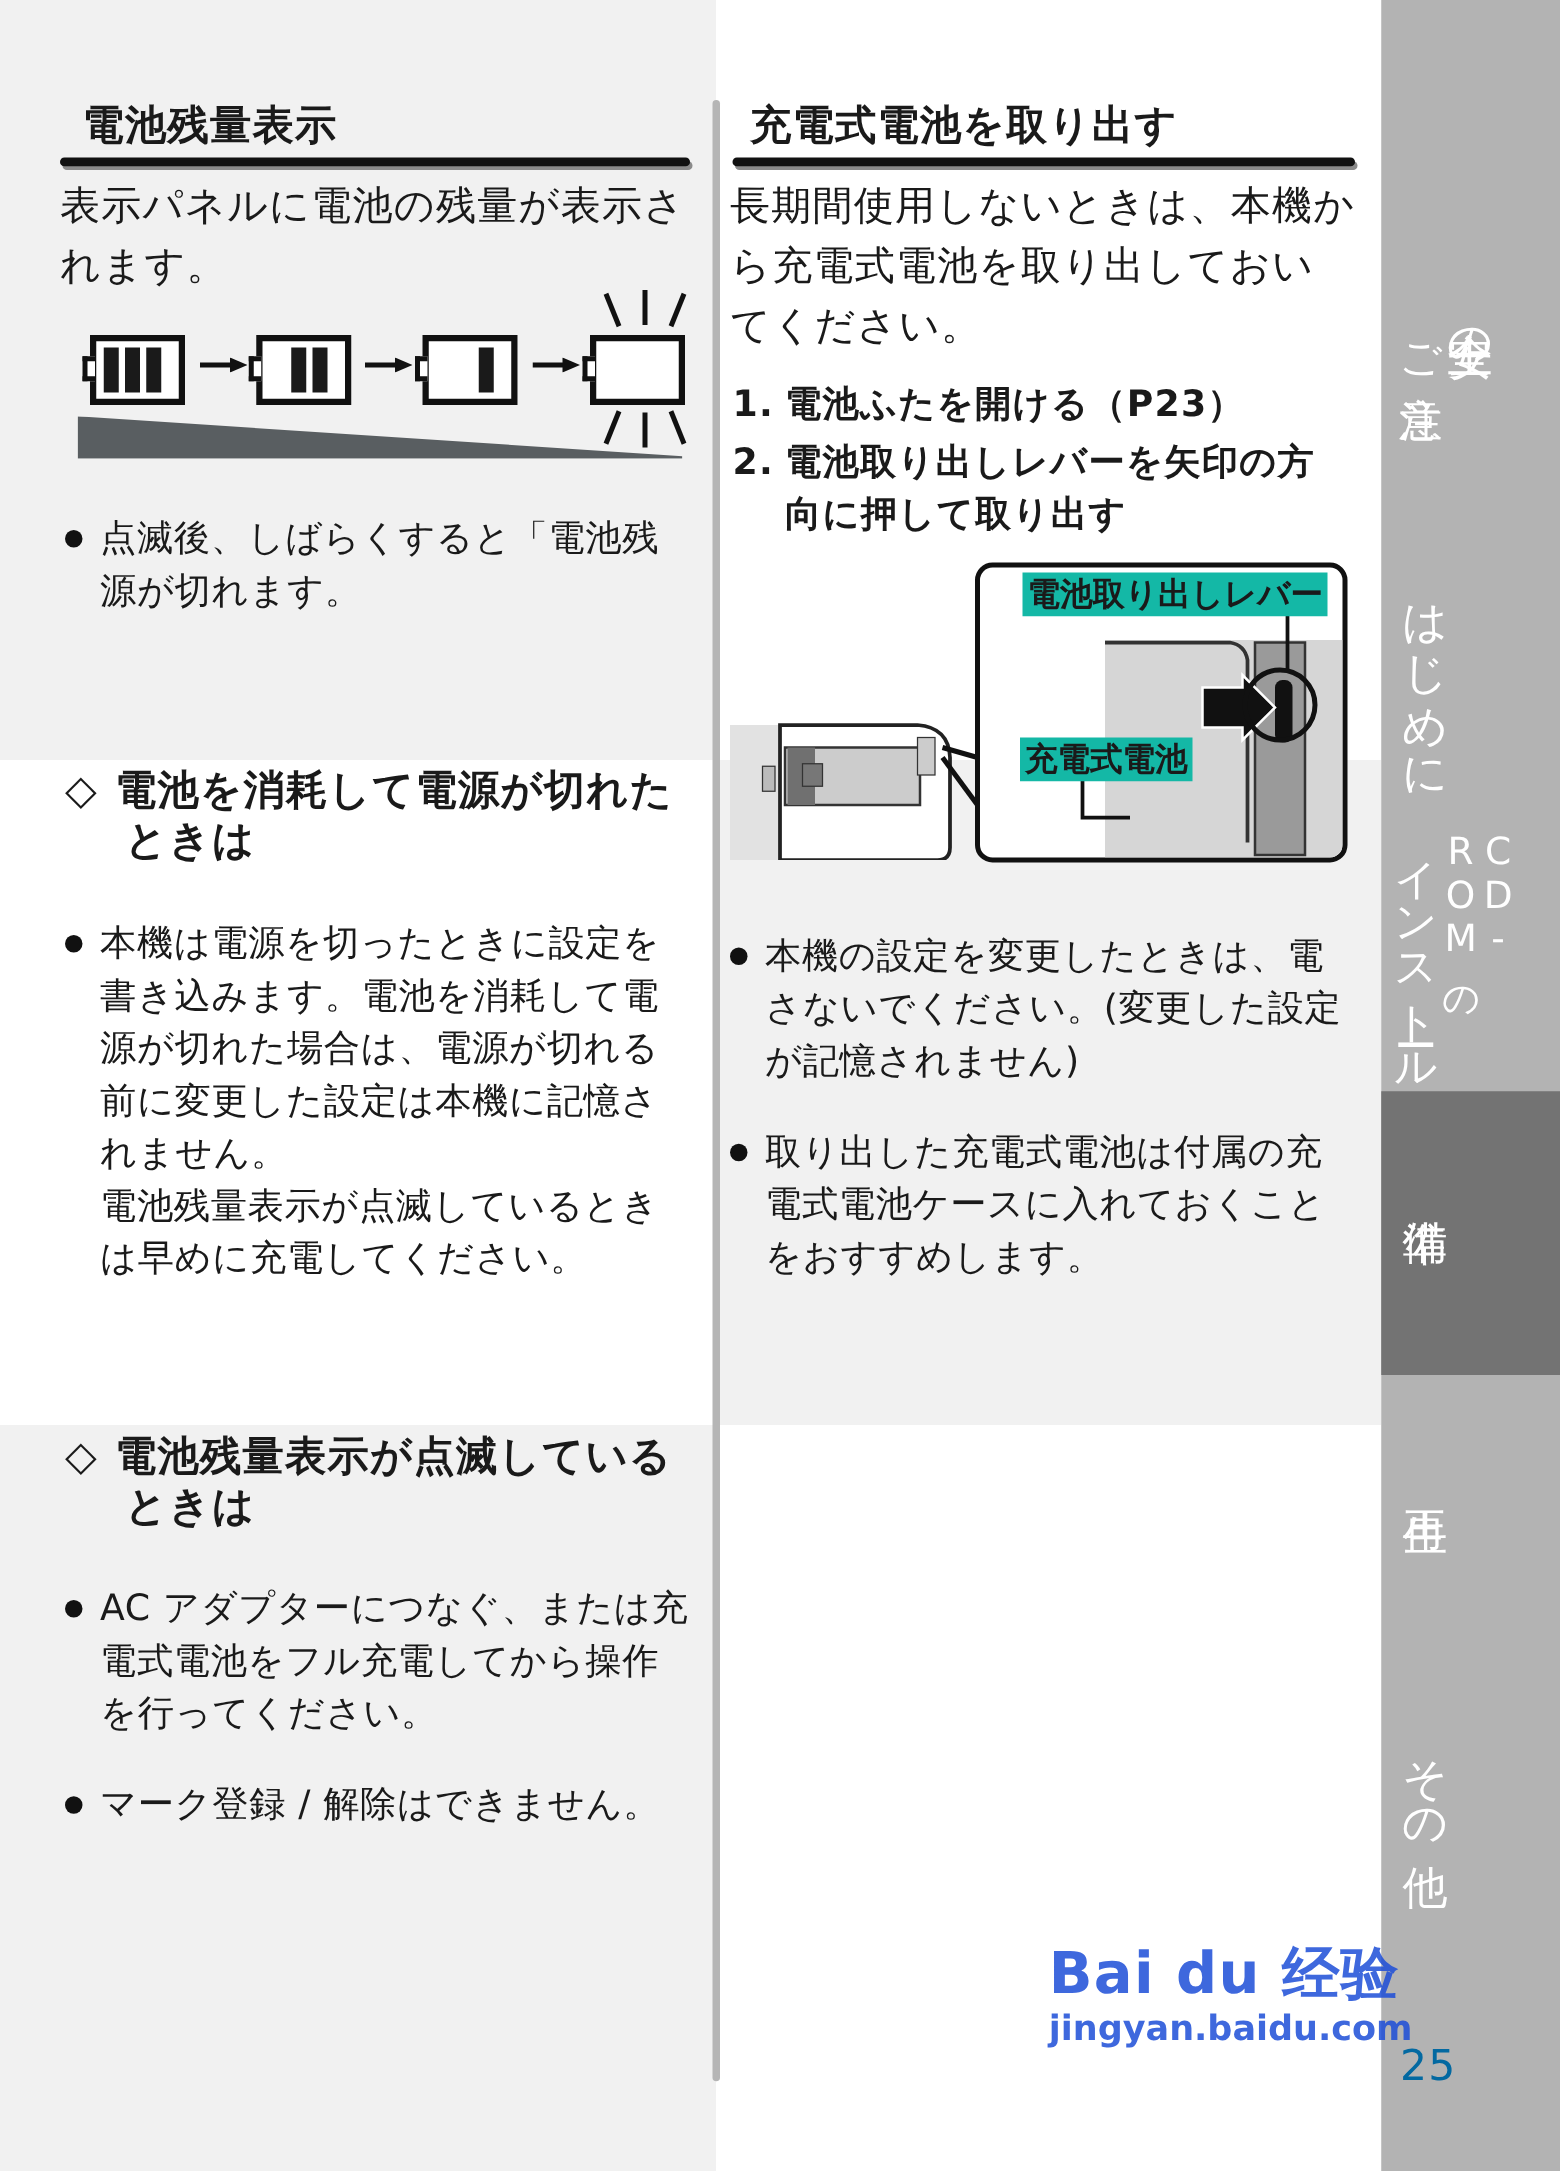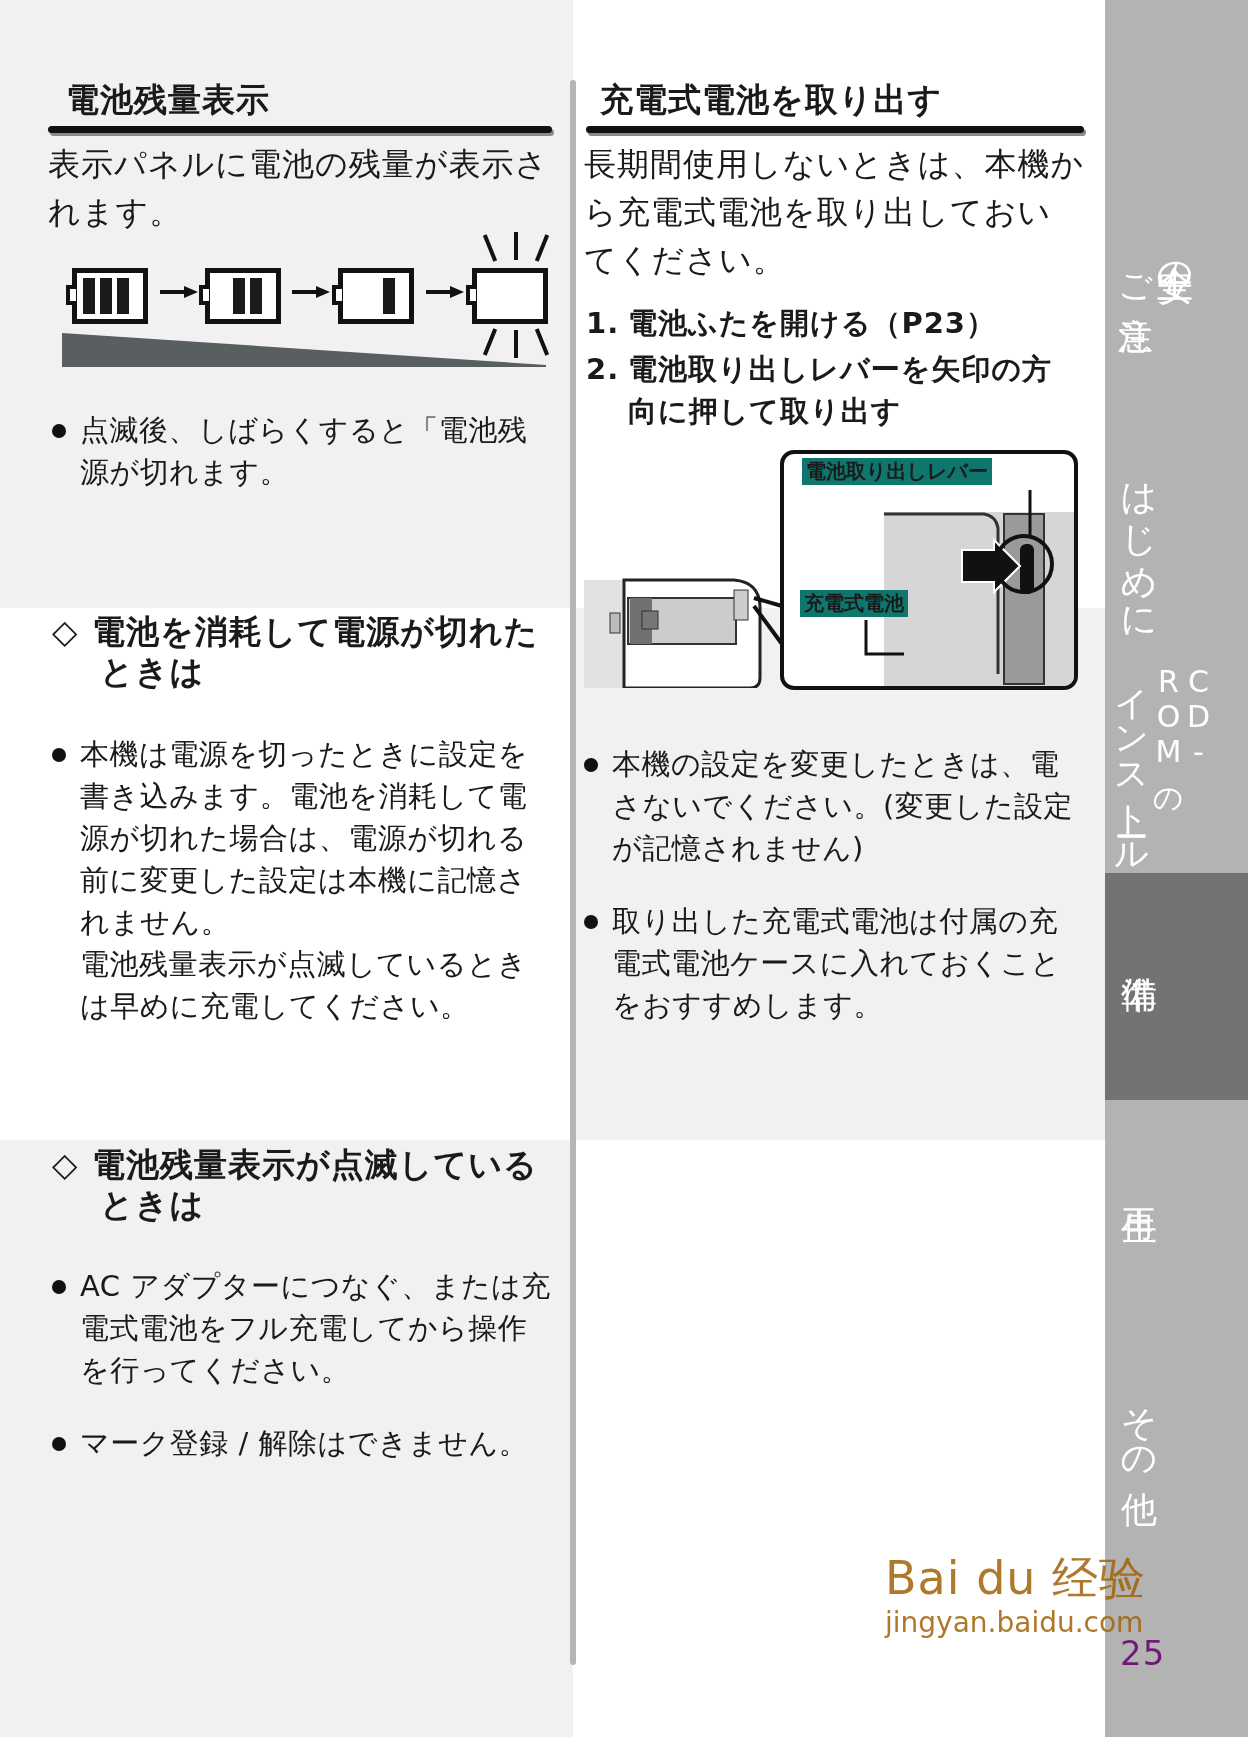--- a/index.html
+++ b/index.html
@@ -26,28 +26,28 @@
   .battery-row { position:absolute; left:68px; top:268px; width:480px; height:60px; }
   .batt { position:absolute; top:0; width:66px; height:46px; border:5px solid #111; background:#fff; }
   .batt::before { content:""; position:absolute; left:-11px; top:12px; width:6px; height:12px; border:4px solid #111; border-right:none; background:#fff; }
   .batt .cell { position:absolute; top:5px; width:12px; height:36px; background:#1a1a1a; }
   .arrow { position:absolute; top:18px; width:38px; height:12px; }
   .flash { position:absolute; width:4px; height:28px; background:#111; }
   .ramp { position:absolute; left:62px; top:333px; width:484px; height:34px; background:#595e61; clip-path:polygon(0 0, 100% 94%, 100% 100%, 0 100%); }
 
   .figure { position:absolute; left:584px; top:448px; width:500px; height:240px; }
   .callout { position:absolute; left:196px; top:2px; width:290px; height:232px; border:4px solid #111; border-radius:14px; background:#fff; overflow:hidden; }
-  .callout .lbl { position:absolute; font-weight:bold; font-size:20px; background:#0f766e; padding:0 4px; z-index:3; }
+  .callout .lbl { position:absolute; font-weight:bold; font-size:26px; background:#14b8a6; padding:0 4px; z-index:3;margin-left:16px; }
 
   .tabs { position:absolute; left:1105px; top:0; width:143px; height:1737px; background:#b3b3b3; }
   .tab { position:absolute; left:0; width:143px; color:#fff; }
   .tab.active { background:#737373; }
   .vt { position:absolute; font-size:36px; line-height:36px; writing-mode:vertical-rl; text-orientation:upright; letter-spacing:0; }
-  .page-no { position:absolute; left:1120px; top:1633px; font-size:34px; color:#701a75; letter-spacing:1px; }
-  .watermark { position:absolute; left:885px; top:1548px; color:#a16207; opacity:0.85; font-weight:normal; }
+  .page-no { position:absolute; left:1120px; top:1633px; font-size:34px; color:#0369a1; letter-spacing:1px; }
+  .watermark { position:absolute; left:839px; top:1548px; color:#1d4ed8; opacity:0.85; font-weight:bold; }
   .watermark .big { font-size:46px; letter-spacing:1px; }
   .watermark .small { font-size:28px; display:block; margin-top:-4px; }
 </style>
 </head>
 <body>
 
 <div class="band gray" style="left:0;top:0;width:573px;height:608px;"></div>
 <div class="band white" style="left:0;top:608px;width:573px;height:532px;"></div>
 <div class="band gray" style="left:0;top:1140px;width:573px;height:597px;"></div>
 <div class="band white" style="left:573px;top:0;width:532px;height:608px;"></div>

